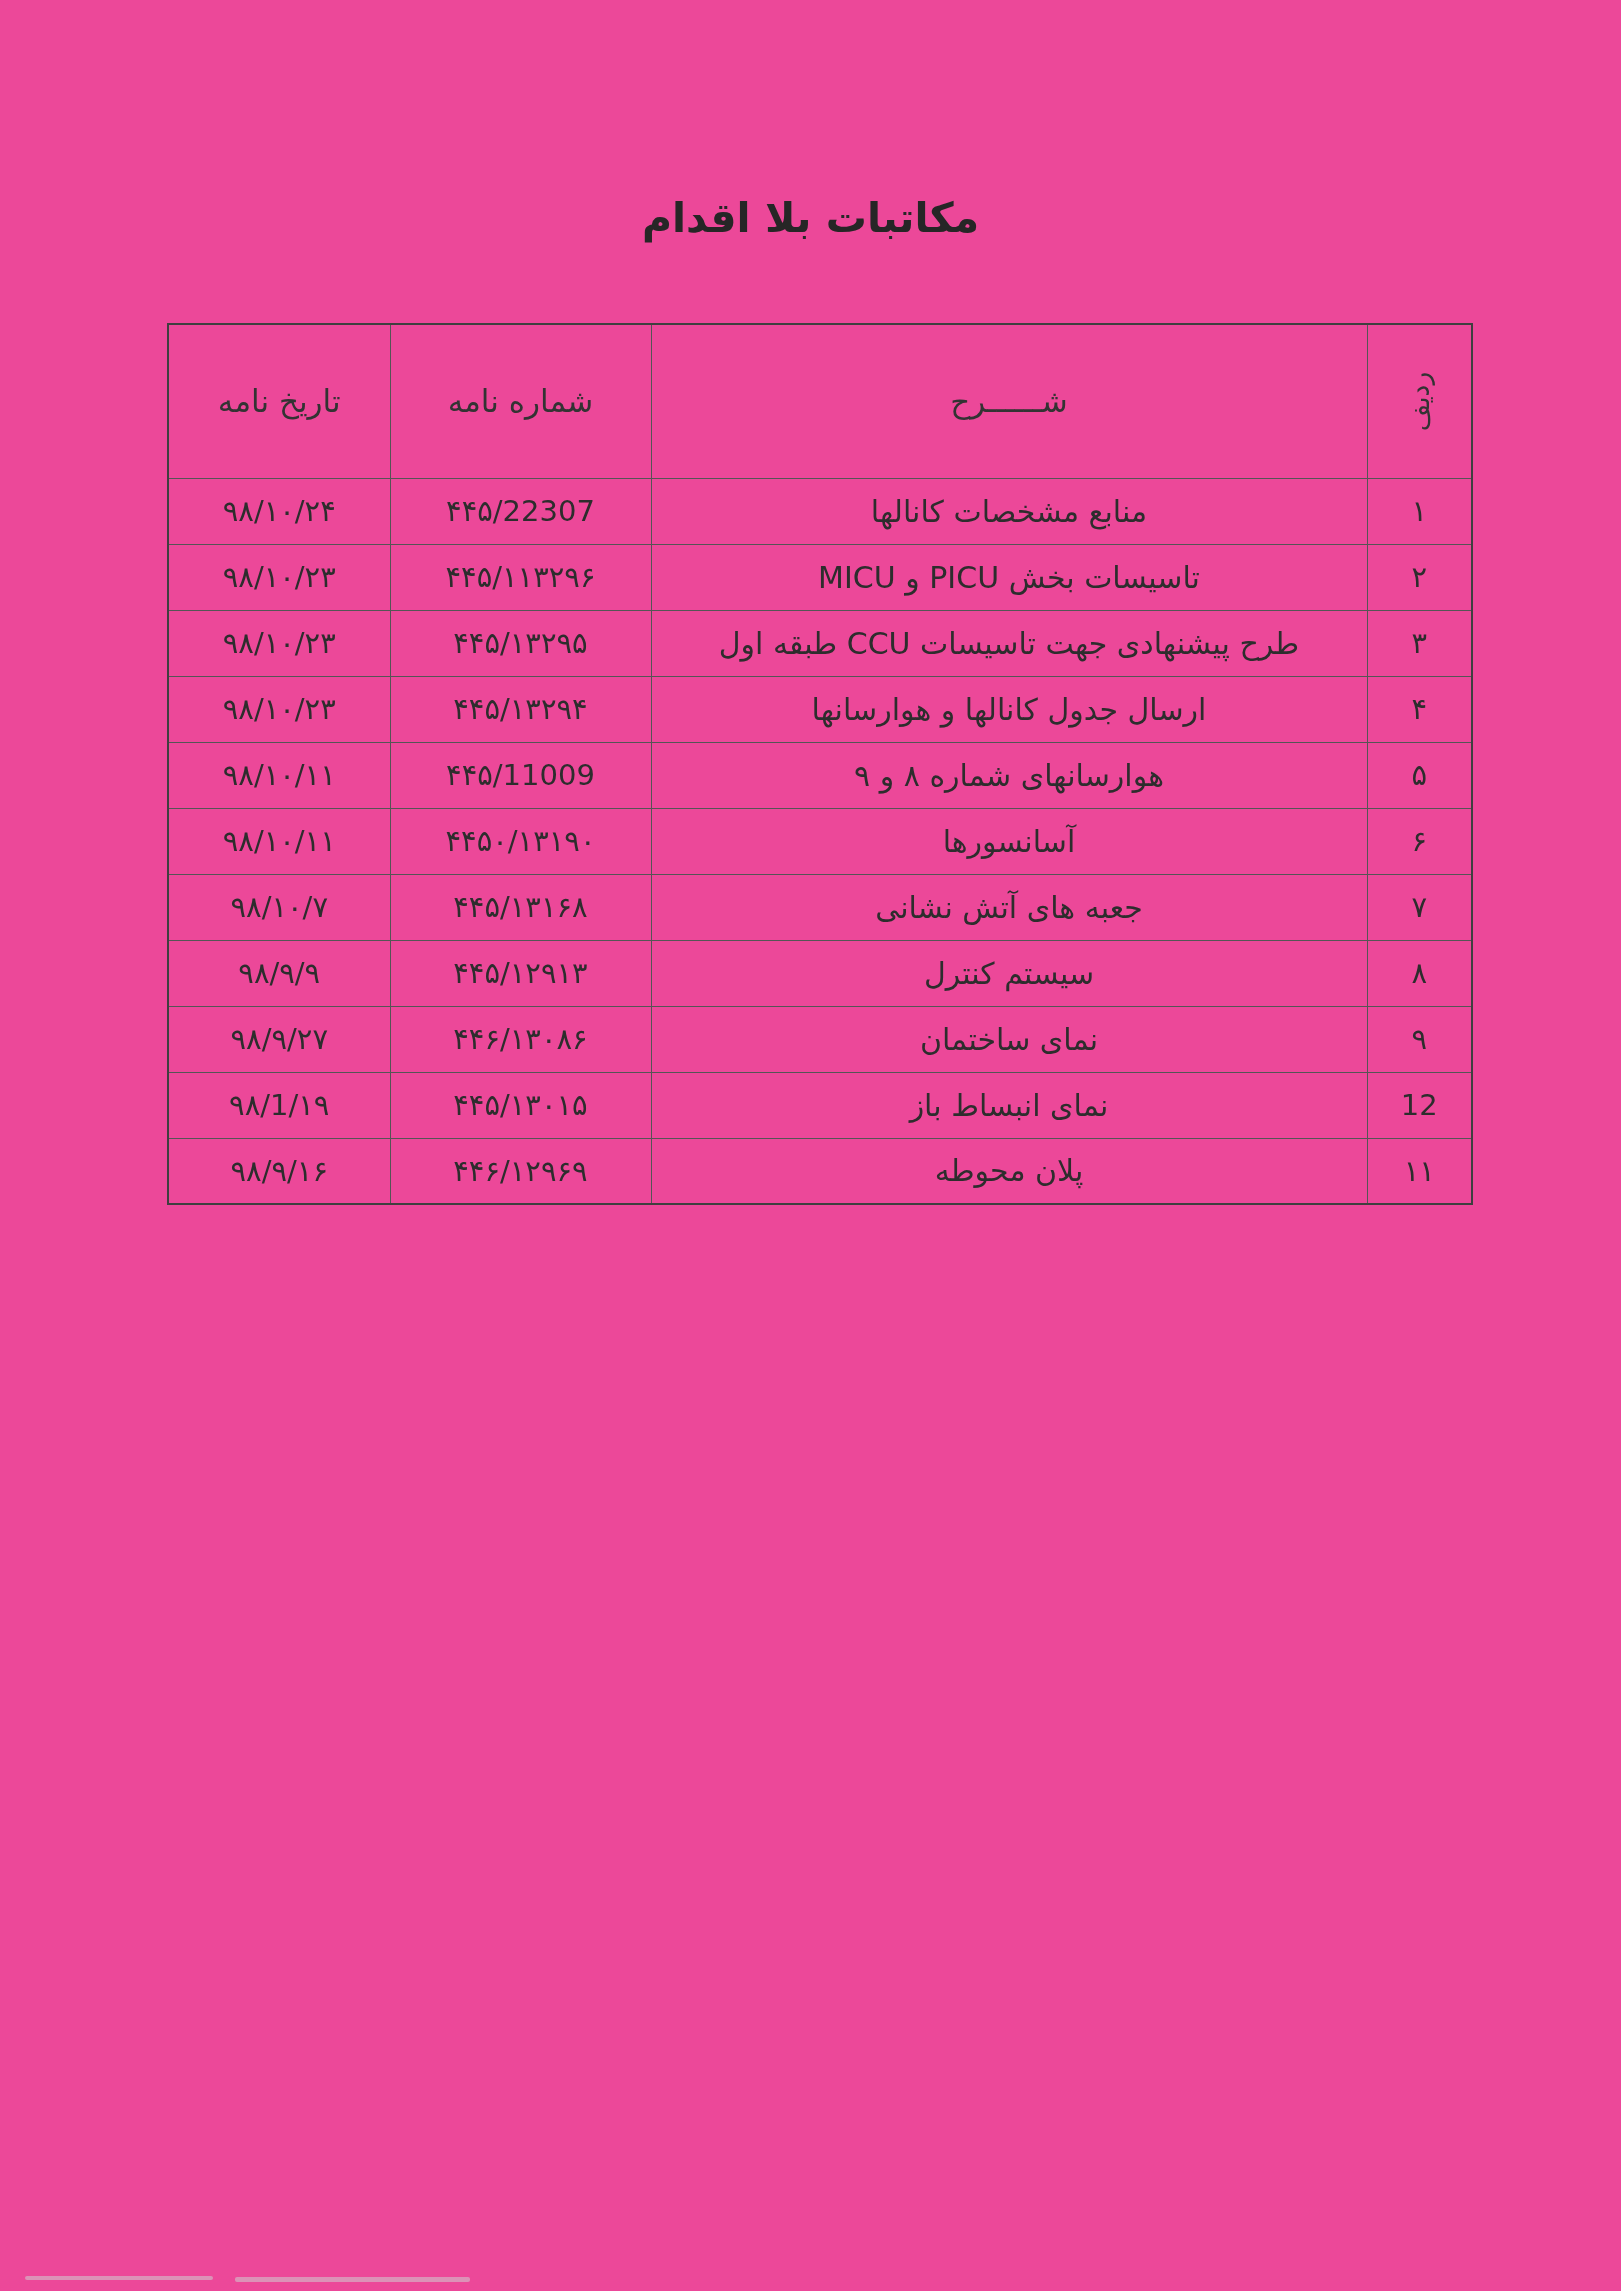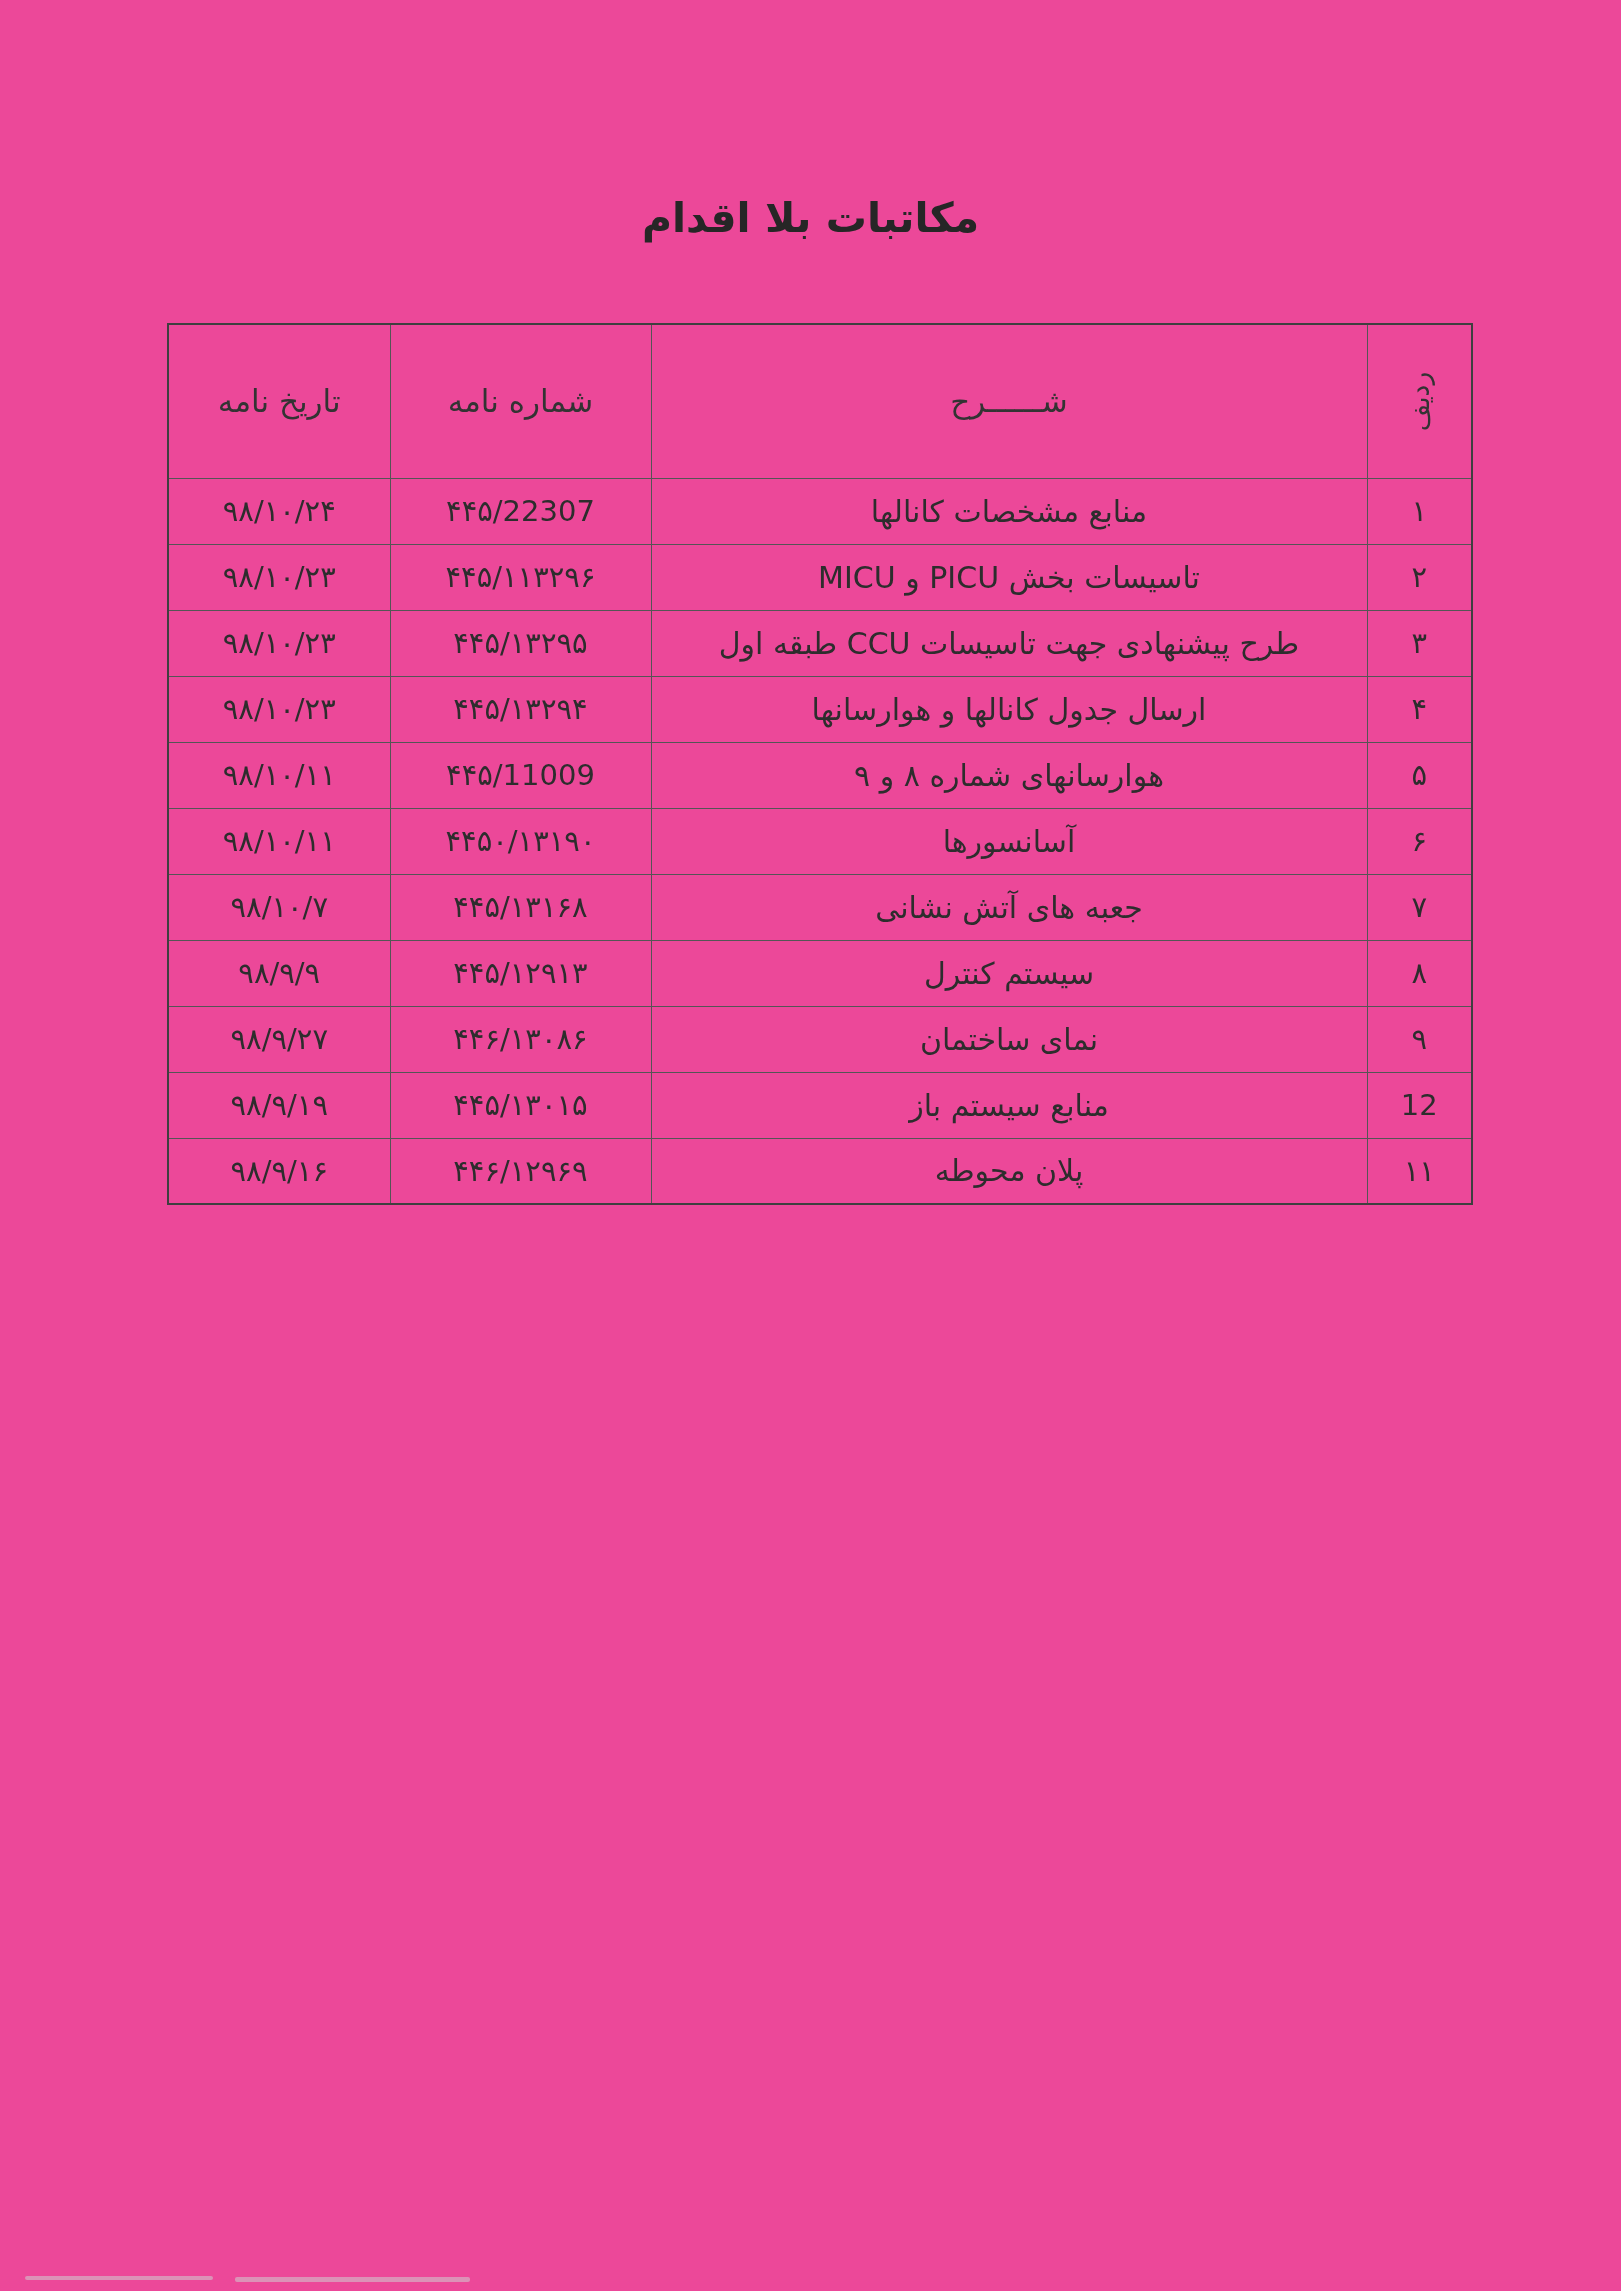--- a/index.html
+++ b/index.html
@@ -158,23 +158,23 @@
         <td class="c-date">۹۸/۹/۹</td>
       </tr>
       <tr>
         <td class="c-no">۹</td>
         <td class="c-desc">نمای ساختمان</td>
         <td class="c-num">۴۴۶/۱۳۰۸۶</td>
         <td class="c-date">۹۸/۹/۲۷</td>
       </tr>
       <tr>
         <td class="c-no">12</td>
-        <td class="c-desc">منابع سیستم باز</td>
+        <td class="c-desc">نمای انبساط باز</td>
         <td class="c-num">۴۴۵/۱۳۰۱۵</td>
-        <td class="c-date">۹۸/۹/۱۹</td>
+        <td class="c-date">۹۸/1/۱۹</td>
       </tr>
       <tr>
         <td class="c-no">۱۱</td>
         <td class="c-desc">پلان محوطه</td>
         <td class="c-num">۴۴۶/۱۲۹۶۹</td>
         <td class="c-date">۹۸/۹/۱۶</td>
       </tr>
     </tbody>
   </table>
 

